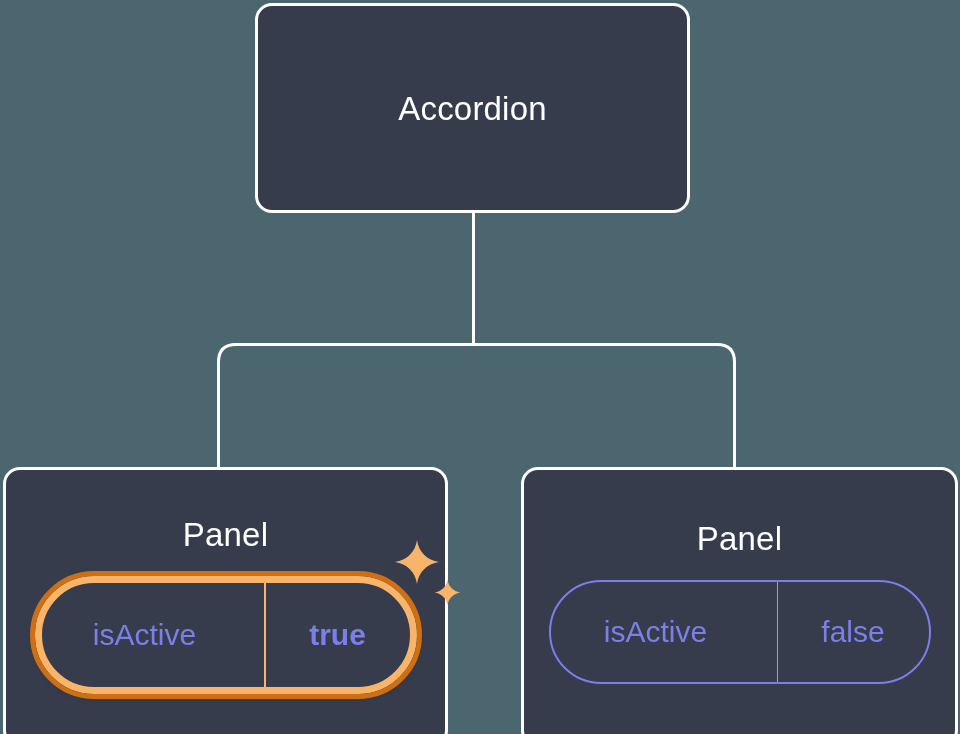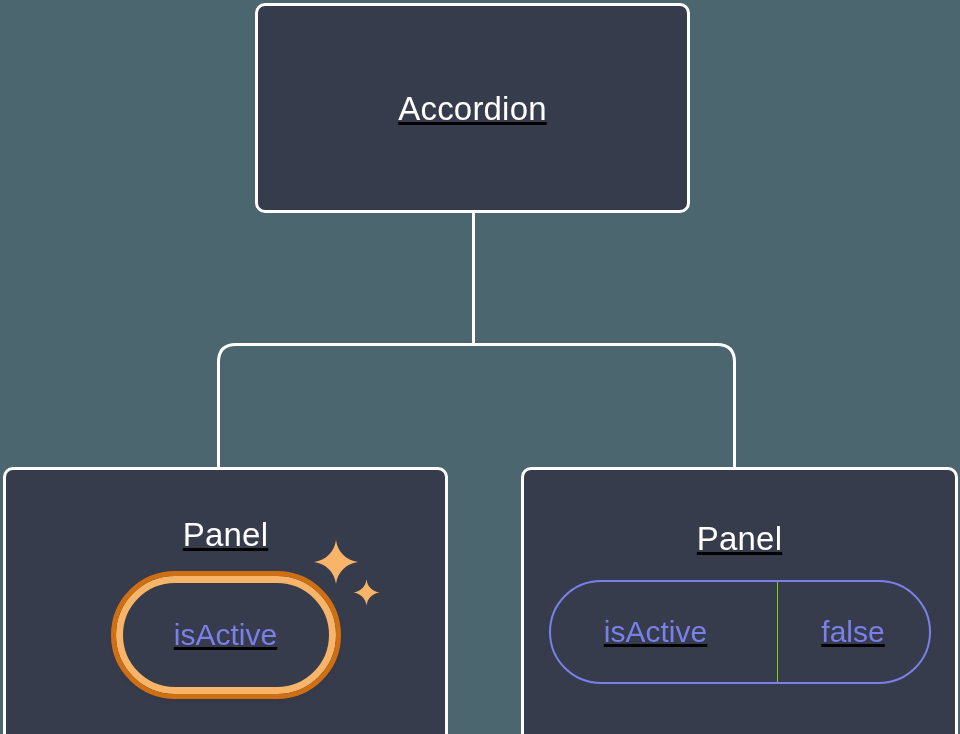--- a/index.html
+++ b/index.html
@@ -31,26 +31,25 @@
     height: 734px;
     z-index: 1;
     pointer-events: none;
   }
 
   
   .node {
     position: absolute;
     background: #363c4c;
     border: 3px solid #ffffff;
-    border-radius: 10px;
+    border-radius: 17px;
     z-index: 2;
     display: flex;
     flex-direction: column;
     align-items: center;
-    text-decoration: underline;
   }
 
   .node-title {
     color: #ffffff;
     font-size: 33px;
     line-height: 1;
     font-weight: 400;
     letter-spacing: 0.2px;
     white-space: nowrap;
   }
@@ -160,20 +159,21 @@
   <div class="node" id="node-accordion">
     <div class="node-title">Accordion</div>
   </div>
 
   <div class="node" id="node-panel-left">
     <div class="node-title">Panel</div>
 
     <div class="pill-wrap">
       <div class="pill highlight">
         <div class="pill-cell key">isActive</div>
+        <div class="pill-cell val">true</div>
       </div>
 
       <span class="sparkle" id="sparkle-large">
         <svg width="46" height="46" viewBox="0 0 46 46" aria-hidden="true">
           <path d="M23 1 C24.6 12.9 33.1 21.4 45 23 C33.1 24.6 24.6 33.1 23 45
                    C21.4 33.1 12.9 24.6 1 23 C12.9 21.4 21.4 12.9 23 1 Z" fill="#f8b468"></path>
         </svg>
       </span>
 
       <span class="sparkle" id="sparkle-small">

